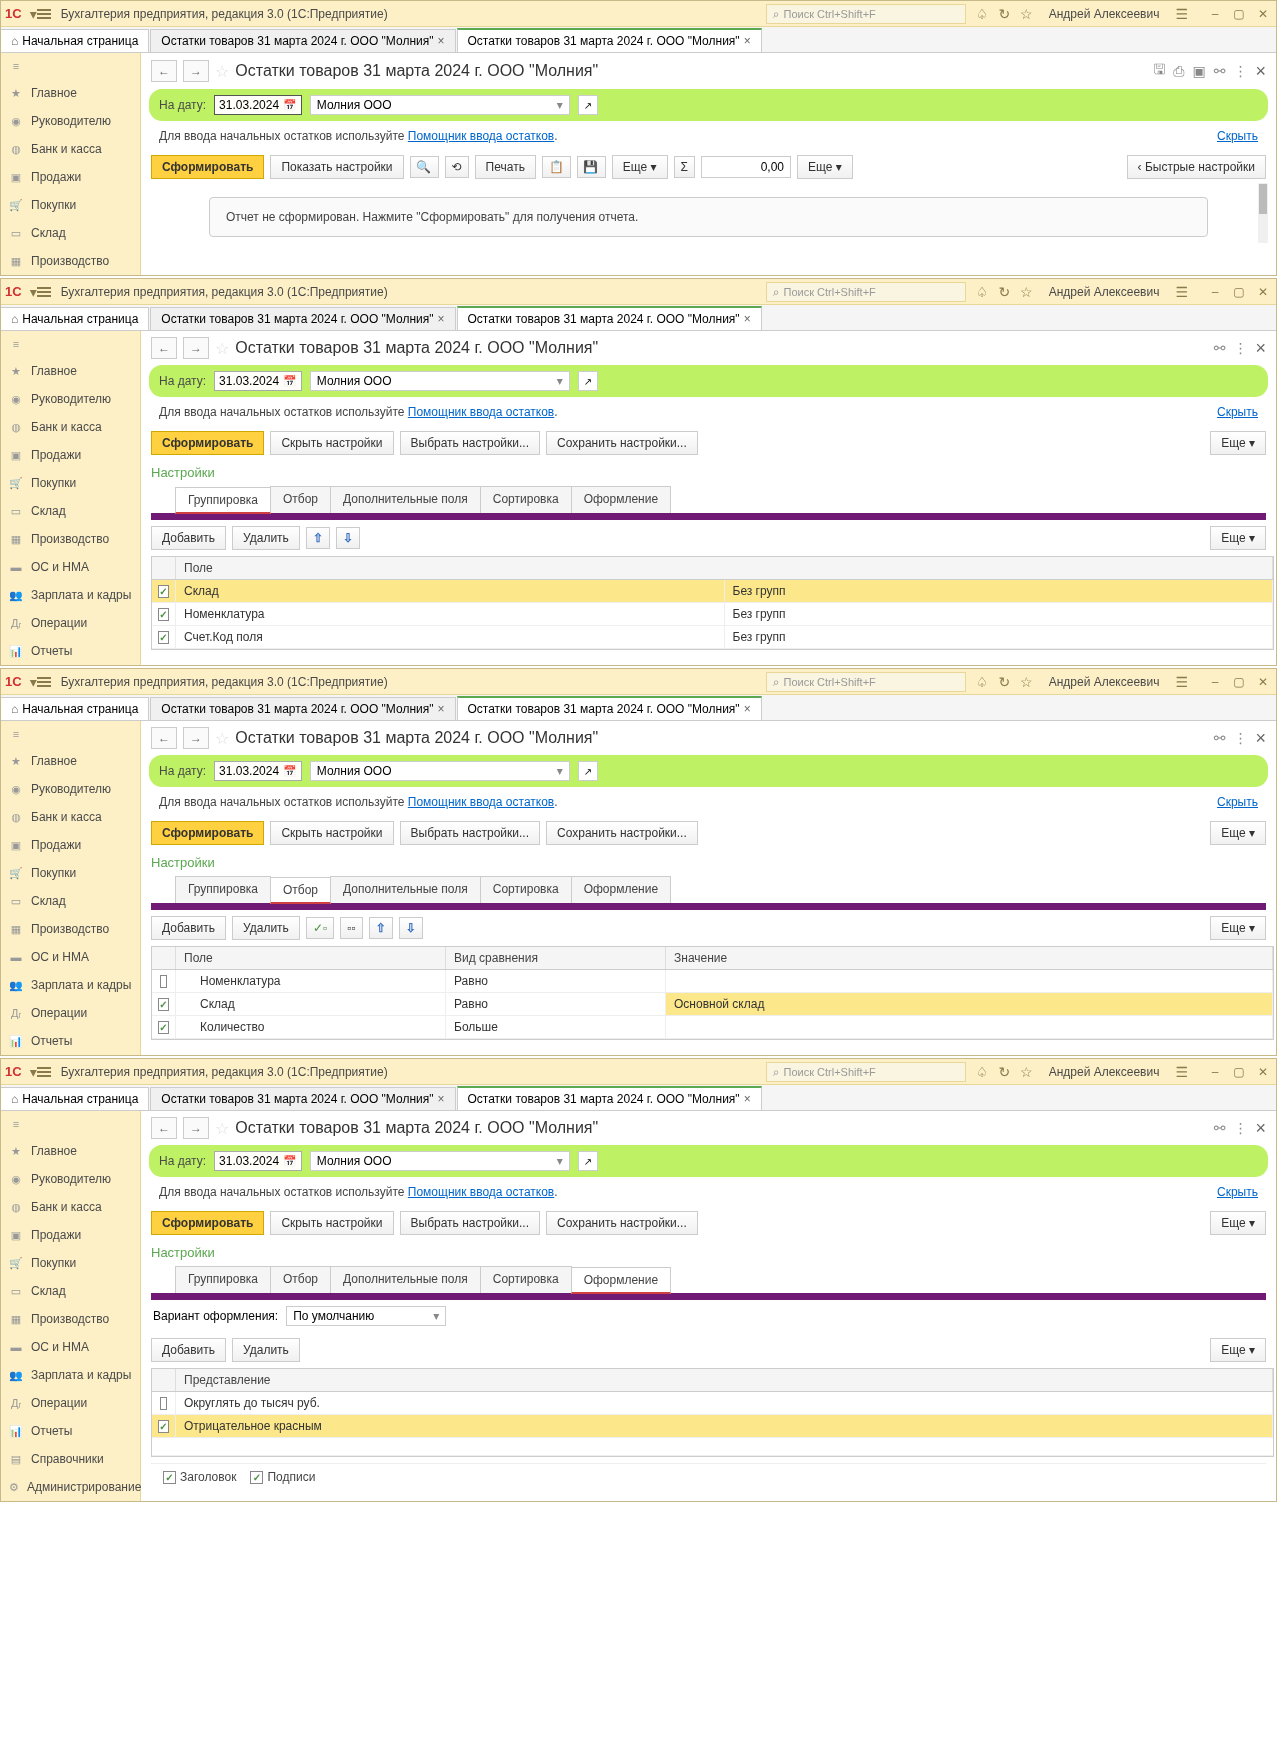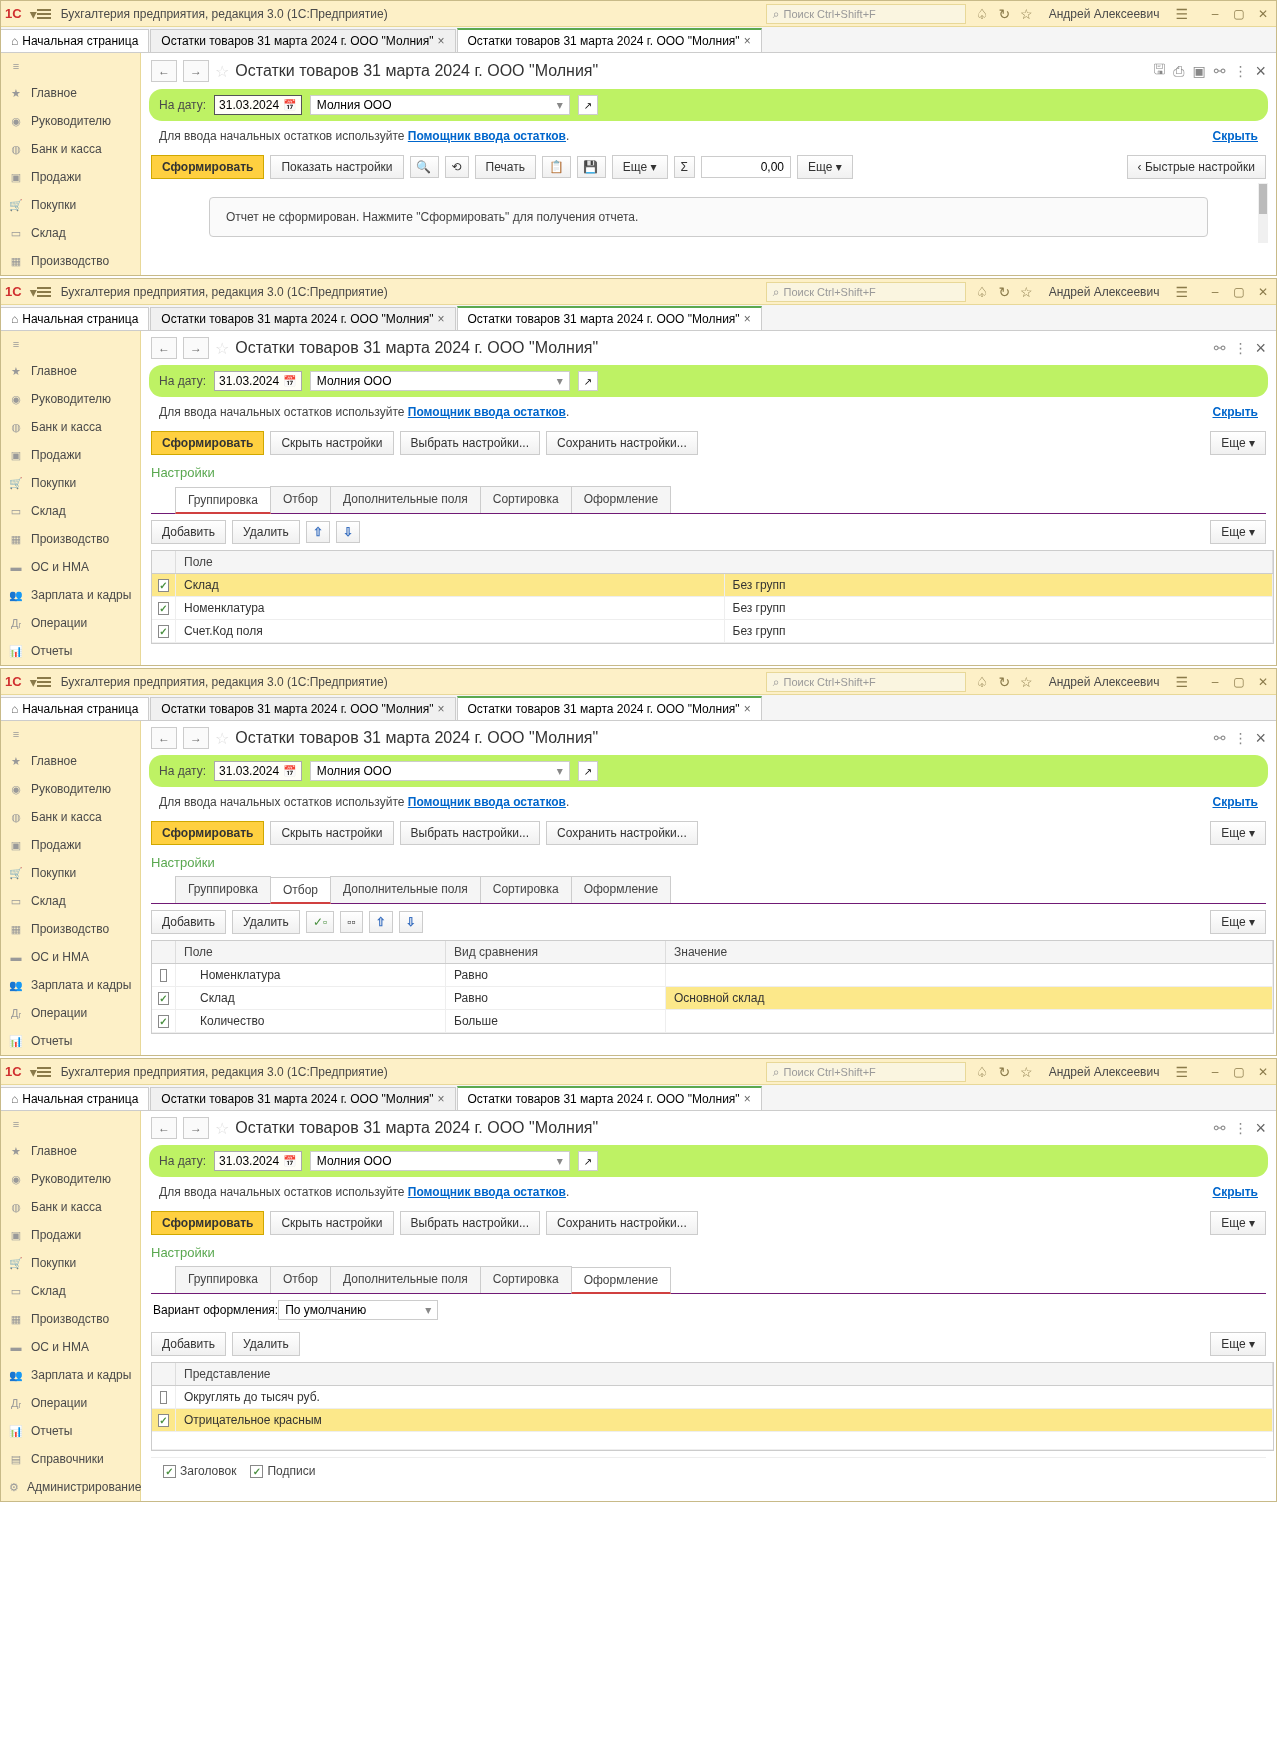--- a/index.html
+++ b/index.html
@@ -51,57 +51,57 @@
 .plabel { color: #4a4a4a; }
 .date-input { display: flex; align-items: center; border: 1px solid #aaa; background: #fffef8; padding: 2px 4px; gap: 4px; }
 .date-input.bordered { border: 1px solid #555; }
 .cal-icon { color: #888; cursor: pointer; font-size: 11px; }
 .org-select { border: 1px solid #ccc; background: #fff; padding: 2px 6px; width: 260px; display: flex; align-items: center; }
 .sel-arrow { margin-left: auto; color: #888; cursor: pointer; }
 .ext-btn { border: 1px solid #ccc; background: #fff; width: 20px; height: 20px; display: flex; align-items: center; justify-content: center; cursor: pointer; font-size: 10px; }
 
 
 .hint { padding: 6px 10px; color: #444; margin: 2px 8px; display: flex; }
-.hint a { color: #0066cc; text-decoration: underline; cursor: pointer; font-weight: bold; }
+.hint a { color: #0066cc; text-decoration: underline; cursor: pointer; }
 .hint .hide-link { margin-left: auto; color: #0066cc; text-decoration: underline; cursor: pointer; }
 
 
 .toolbar { padding: 4px 8px; display: flex; align-items: center; gap: 6px; margin: 0 2px; }
 .btn { border: 1px solid #ccc; background: linear-gradient(#fff, #f0f0f0); padding: 4px 10px; cursor: pointer; color: #333; }
 .btn.primary { background: #ffd040; border-color: #d0a800; font-weight: bold; }
 .btn.sm { padding: 3px 6px; }
 .btn.right { margin-left: auto; }
 .num-input { border: 1px solid #ccc; text-align: right; padding: 3px 6px; width: 90px; }
 
 
 .empty-state { border: 1px solid #ccc; background: #fafafa; margin: 14px 60px; padding: 12px 16px; color: #444; border-radius: 4px; }
 .scrollbar-area { position: relative; margin: 0 8px; overflow: hidden; }
 .scrollbar-v { position: absolute; right: 0; top: 0; bottom: 0; width: 10px; background: #f0f0f0; }
 .scrollbar-thumb { background: #bbb; height: 30px; width: 8px; margin: 1px; }
 
 
 .settings-title { color: #5aa850; padding: 6px 10px; font-size: 13px; }
-.settings-tabs { display: flex; border-bottom: 1px solid #701a75; margin: 0 10px; padding-left: 24px; }
+.settings-tabs { display: flex; border-bottom: 7px solid #701a75; margin: 0 10px; padding-left: 24px; }
 .s-tab { padding: 5px 12px; border: 1px solid #ccc; border-bottom: none; margin-right: -1px; background: #f5f5f5; cursor: pointer; color: #444; }
 .s-tab.active { background: #fff; border-bottom: 2px solid #d04040; position: relative; top: 1px; }
 
 .sub-toolbar { padding: 6px 10px; display: flex; align-items: center; gap: 6px; }
 
 
 .tbl { margin: 0 2px 6px 10px; border: 1px solid #ccc; }
 .tbl-head { display: flex; background: #f5f5f5; border-bottom: 1px solid #ccc; }
 .tbl-head .th { padding: 4px 8px; border-right: 1px solid #ddd; color: #444; }
 .tbl-row { display: flex; border-bottom: 1px solid #eee; background: #fff; }
 .tbl-row .td { padding: 4px 8px; border-right: 1px solid #eee; color: #333; }
 .tbl-row.highlight { background: #fce88a; }
 .tbl-row.highlight-val .td.val { background: #fce88a; }
 .chk { width: 24px; display: flex; align-items: center; justify-content: center; }
 .chk-box { width: 13px; height: 13px; border: 1px solid #888; background: #fff; display: flex; align-items: center; justify-content: center; font-size: 10px; color: #4a9040; font-weight: bold; }
 
-.variant-row { padding: 6px 12px; display: flex; align-items: center; gap: 0; }
+.variant-row { padding: 6px 12px; display: flex; align-items: center; gap: 8px; }
 .variant-select { border: 1px solid #ccc; padding: 2px 6px; width: 160px; display: flex; }
 
 .footer-checks { padding: 6px 12px; display: flex; gap: 14px; border-top: 1px solid #eee; margin: 4px 10px 0 10px; }
 .footer-checks label { display: flex; align-items: center; gap: 4px; color: #444; }
 .arrow-updown { color: #3a70c0; font-weight: bold; }
 </style>
 </head>
 <body>
 
 <div class="app">

